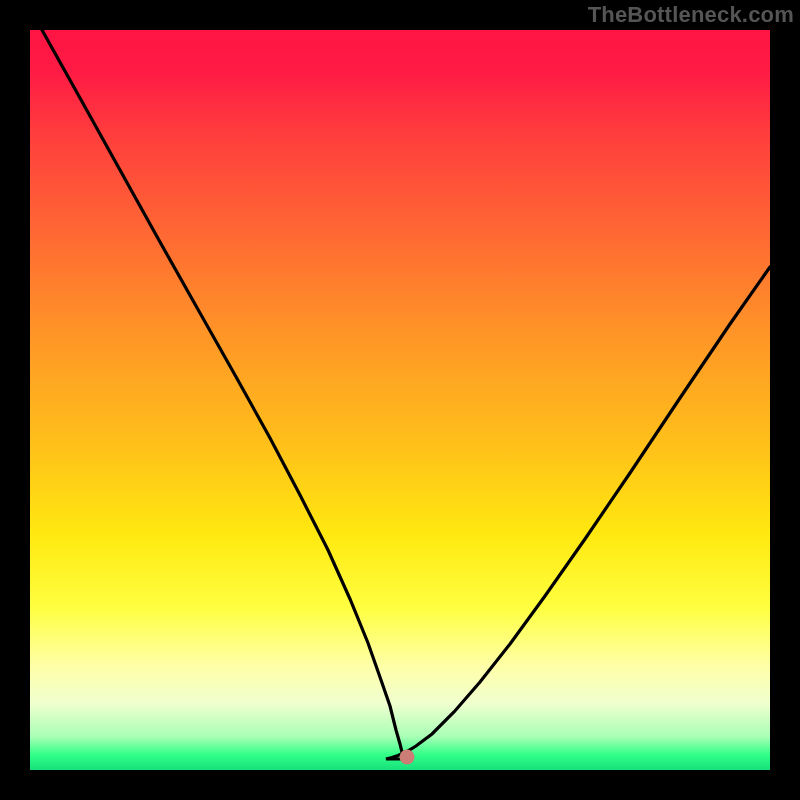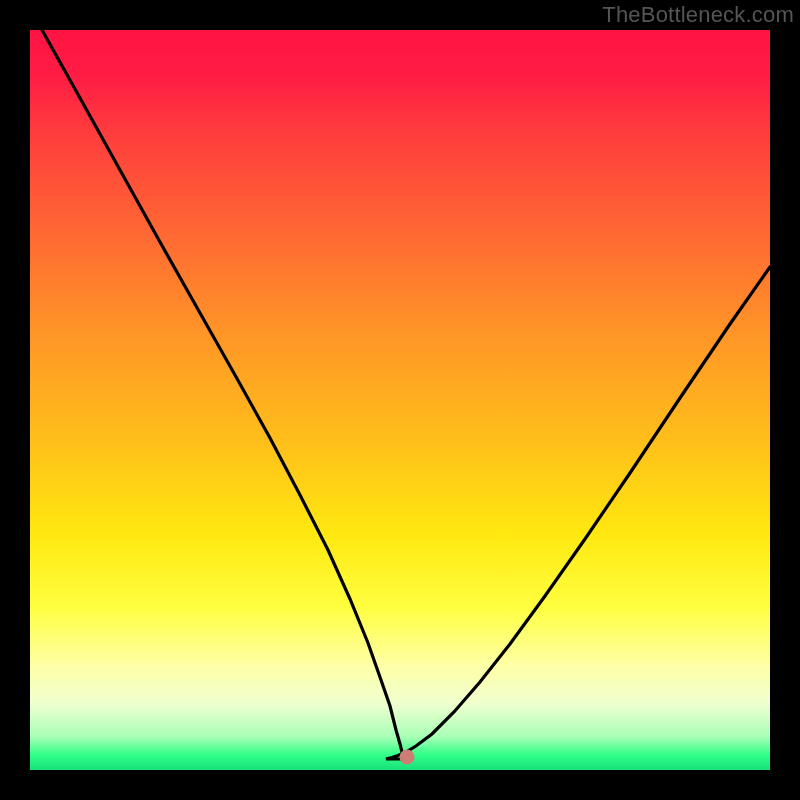--- a/index.html
+++ b/index.html
@@ -15,21 +15,21 @@
     width: 800px;
     height: 800px;
     background: #000;
   }
   .watermark {
     position: absolute;
     top: 2px;
     right: 6px;
     color: #555;
     font-size: 22px;
-    font-weight: 400;
+    font-weight: 700;
     letter-spacing: 0.2px;
     z-index: 50;
   }
   .plot-area {
     position: absolute;
     left: 30px;
     top: 30px;
     width: 740px;
     height: 740px;
     overflow: hidden;

